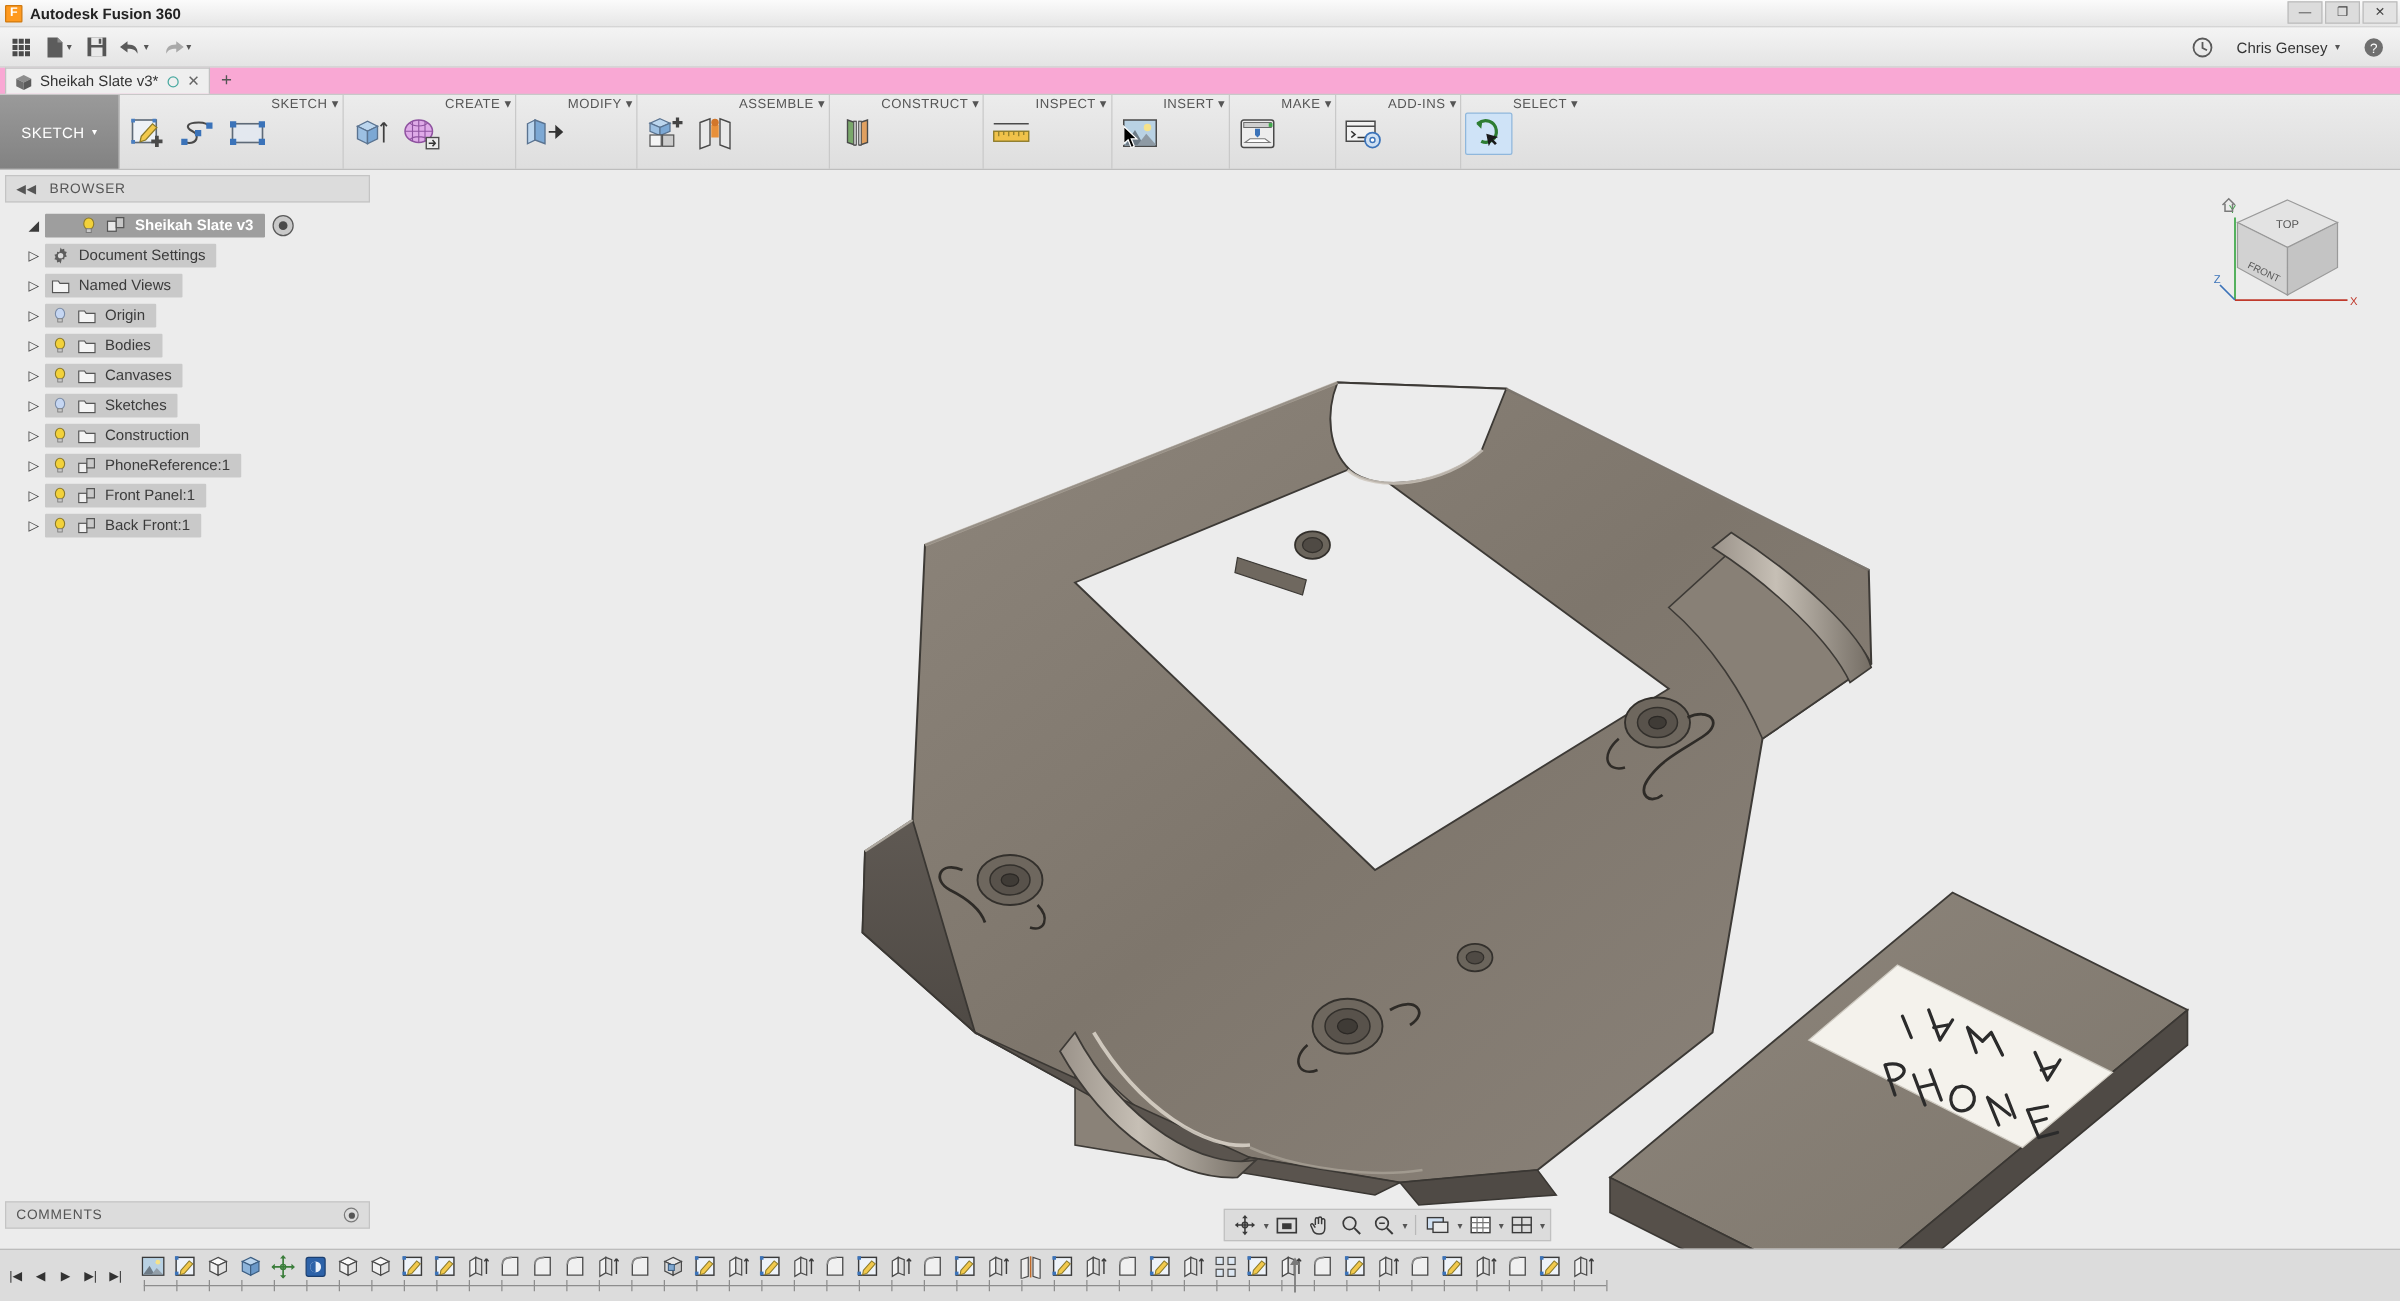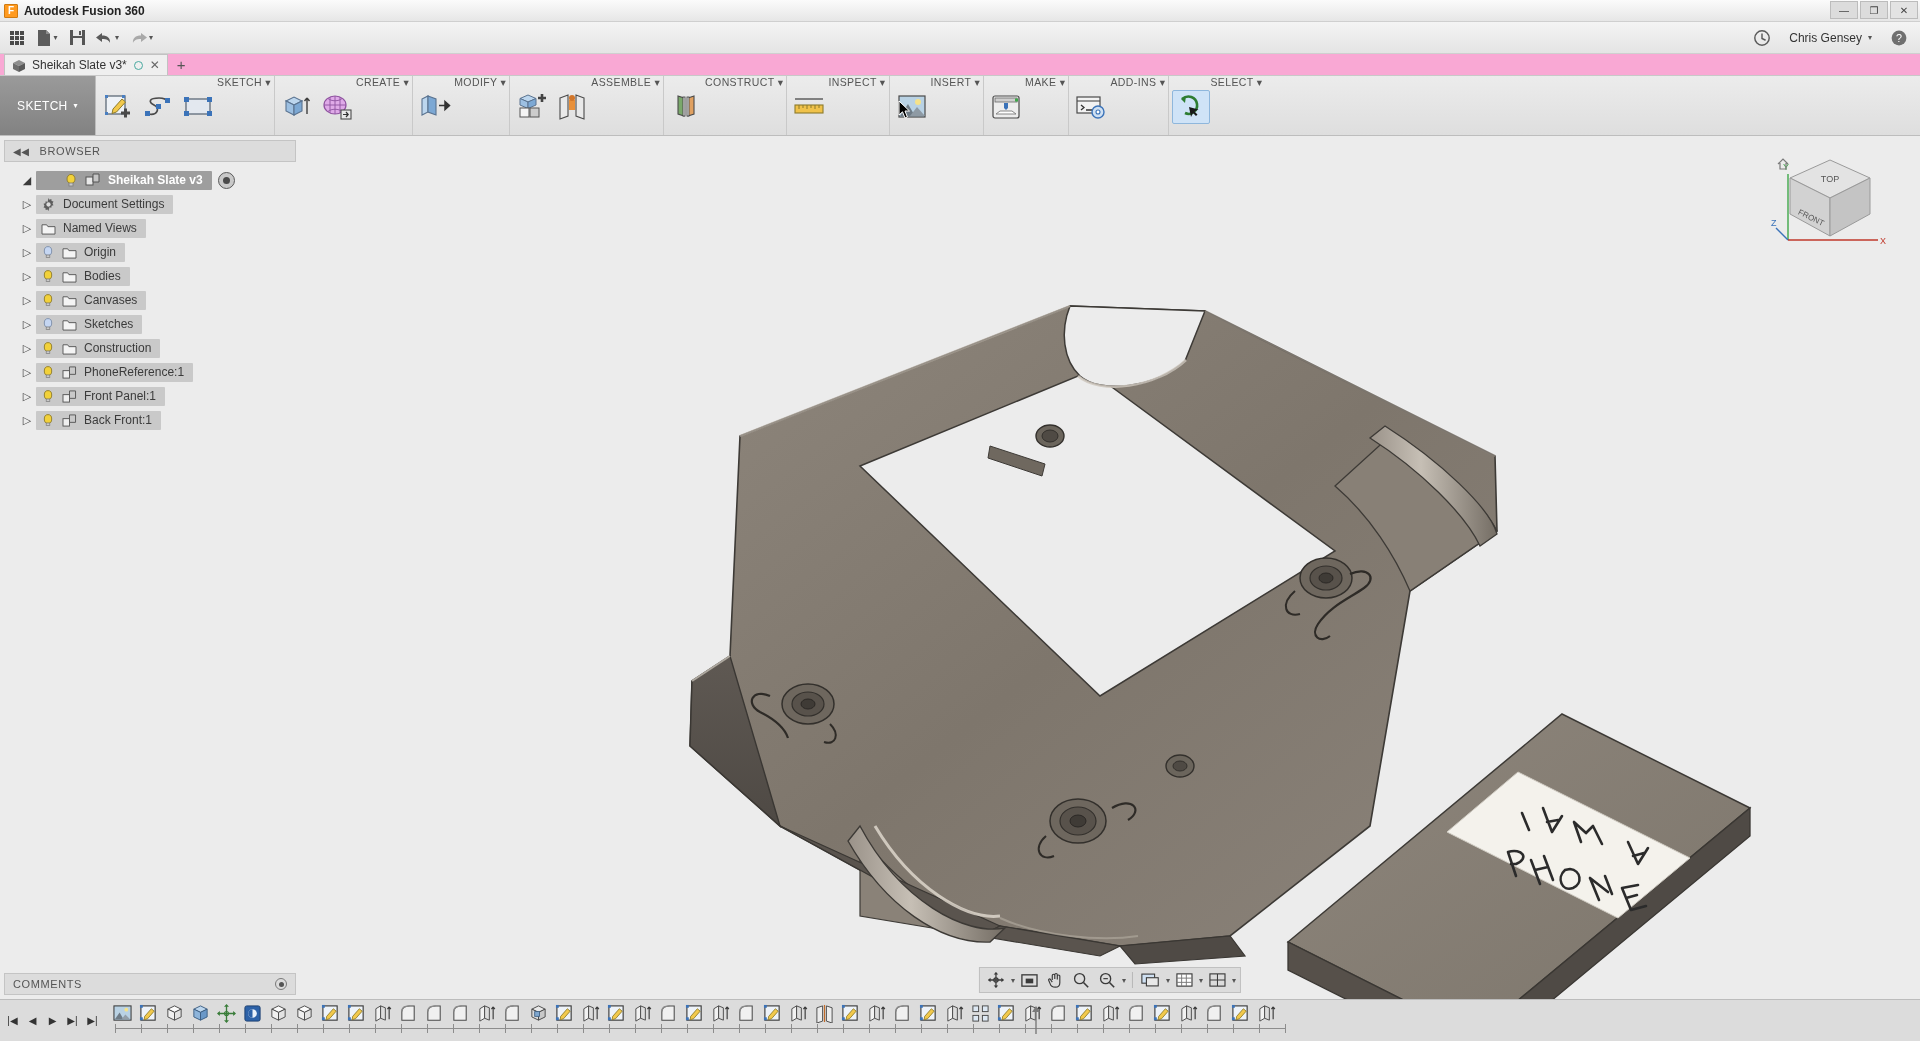--- a/index.html
+++ b/index.html
@@ -100,21 +100,21 @@
   }
   .pill.sel { background:#9e9e9e; color:#fff; font-weight:bold;padding-left:28px; }
   .bulb { width:14px; height:14px; }
   .folder { width:15px; height:13px; }
   .tree-label { white-space:nowrap; }
   .root-eye { width:17px;height:17px;border:1.6px solid #5a5a5a;border-radius:50%;
      display:flex;align-items:center;justify-content:center;background:#c9c9c9;margin-left:6px;}
   .root-eye i { width:7px;height:7px;background:#4a4a4a;border-radius:50%;display:block; }
 
   .comments {
-    position:absolute; left:4px; bottom:4px; width:292px; height:22px;
+    position:absolute; left:4px; bottom:16px; width:292px; height:22px;
     background:#dcdcdc; border:1px solid #c4c4c4; display:flex; align-items:center;
     padding-left:8px; font-size:11px; color:#555; letter-spacing:.6px;
   }
   .comments .dot { margin-left:auto; margin-right:8px; width:12px;height:12px;
       border:1.4px solid #7a7a7a;border-radius:50%;display:flex;align-items:center;justify-content:center;}
   .comments .dot i{width:5px;height:5px;background:#555;border-radius:50%;display:block;}
 
   
   .canvas { flex:1; position:relative; background:#ececec; overflow:hidden; }
 

